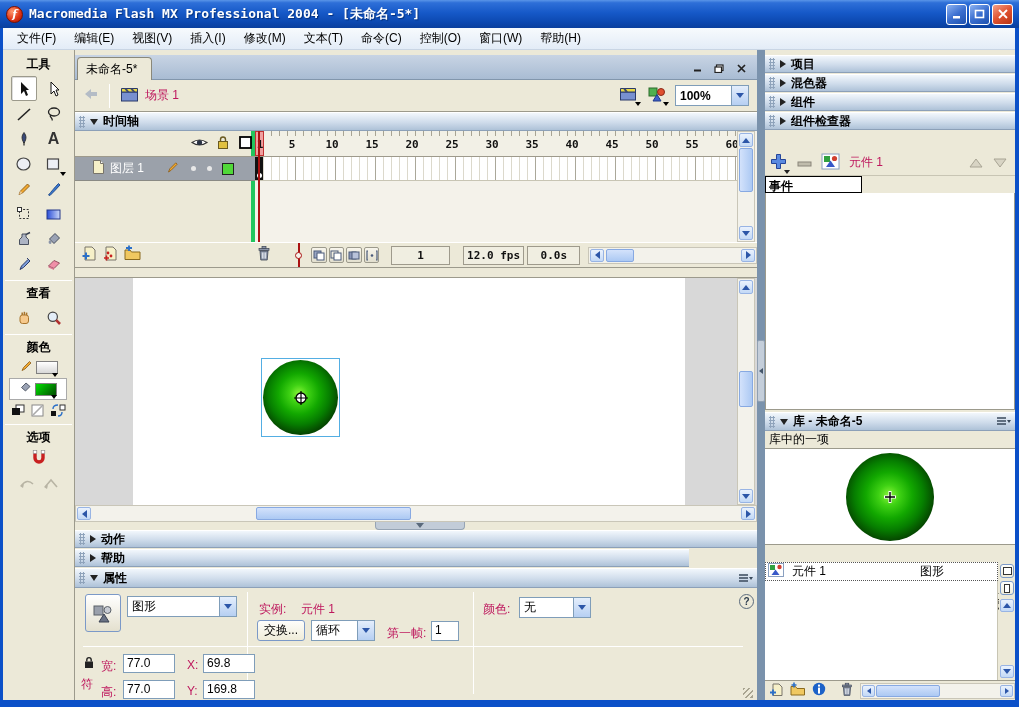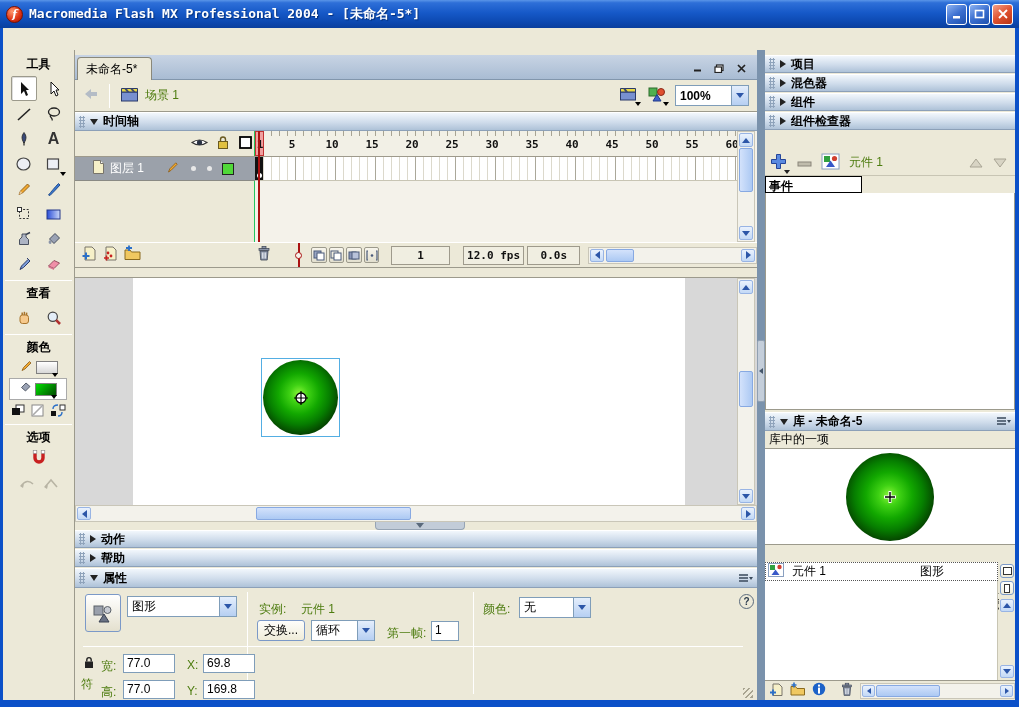--- a/index.html
+++ b/index.html
@@ -38,21 +38,21 @@
   .tab-ctl{position:absolute;top:6px;width:16px;height:14px;display:flex;align-items:center;justify-content:center;}
   .scenebar{left:75px;top:80px;width:682px;height:32px;background:#ECE9D8;border-bottom:1px solid #9C9A8C;display:flex;align-items:center;}
   .combo{background:#FFF;border:1px solid #7F9DB9;height:21px;display:flex;align-items:center;padding-left:4px;}
   .combo .ddbtn{margin-left:auto;width:17px;height:100%;background:linear-gradient(180deg,#E4EEFC,#B6CFF2);border-left:1px solid #7F9DB9;display:flex;align-items:center;justify-content:center;}
   .ddarrow{width:0;height:0;border-top:5px solid #2C56A8;border-left:4px solid transparent;border-right:4px solid transparent;}
   .btn{background:linear-gradient(180deg,#FEFEFB,#EFECD9);border:1px solid #7B99C8;border-radius:3px;display:flex;align-items:center;justify-content:center;color:#000;}
   .inp{background:#FFF;border:1px solid #7F9DB9;padding:1px 3px;color:#000;}
   
   .tl-hdr{left:75px;top:112px;width:682px;height:19px;}
   .tl-body{left:75px;top:131px;width:682px;height:111px;background:#F4F2EA;}
-  .layers-col{left:0;top:0;width:180px;height:111px;background:#ECE9D8;border-right:1px solid #22c55e;}
+  .layers-col{left:0;top:0;width:180px;height:111px;background:#ECE9D8;border-right:4px solid #22c55e;}
   .lc-ctl{left:0;top:0;width:180px;height:26px;border-bottom:1px solid #9E9A8C;}
   .layer-row{left:0;top:26px;width:180px;height:24px;background:#9BA1AA;border-bottom:1px solid #8A8A84;display:flex;align-items:center;color:#FFF;}
   .frames{left:180px;top:0;width:482px;height:111px;}
   .ruler{left:0;top:0;width:482px;height:26px;background:#F2F0E6;border-bottom:1px solid #9E9A8C;background-image:linear-gradient(90deg,#A8A494 1px,transparent 1px);background-size:8px 5px;background-repeat:repeat-x;}
   .rnum{position:absolute;top:7px;width:18px;text-align:center;font-family:"DejaVu Sans Mono",monospace;font-weight:bold;font-size:11px;color:#111;}
   .frow{left:0;top:26px;width:482px;height:24px;background-color:#FFF;background-image:linear-gradient(90deg,rgba(80,76,60,.35) 1px,transparent 1px),linear-gradient(90deg,#DCD9CC 1px,transparent 1px);background-size:40px 100%,8px 100%;border-bottom:1px solid #C8C5B4;}
   .sb-v{background:#F3F2EB;border:1px solid #C9C6B8;}
   .sb-btn{background:linear-gradient(180deg,#EAF2FD,#C3D9F6);border:1px solid #98B4E4;border-radius:2px;display:flex;align-items:center;justify-content:center;}
   .sb-thumb{background:linear-gradient(90deg,#D3E2FB,#ACC9F3);border:1px solid #87A9E2;border-radius:2px;}
   .sb-thumb.h{background:linear-gradient(180deg,#D3E2FB,#ACC9F3);}
@@ -64,21 +64,21 @@
   .stage{position:absolute;left:58px;top:0;width:552px;height:227px;background:#FFF;}
   .ball-sel{position:absolute;left:128px;top:80px;width:79px;height:79px;border:1px solid #53AEE3;}
   .ball{position:absolute;left:1px;top:1px;width:75px;height:75px;border-radius:50%;background:radial-gradient(circle at 48% 45%,#8CF53C 0%,#3FD214 16%,#12A800 36%,#067E00 54%,#054A00 70%,#022800 84%,#001000 100%);}
   .lib-ball{width:88px;height:88px;border-radius:50%;background:radial-gradient(circle at 49% 48%,#8CF53C 0%,#3FD214 16%,#12A800 36%,#067E00 54%,#054A00 70%,#022800 84%,#001000 100%);position:relative;}
   .hsb{left:75px;top:505px;width:682px;height:17px;background:#F3F2EB;border:1px solid #C9C6B8;}
   .collapse-tab{left:375px;top:522px;width:90px;height:8px;background:#C2CCD8;border:1px solid #96A4B4;border-top:none;border-radius:0 0 4px 4px;display:flex;align-items:center;justify-content:center;}
   
   .props-body{left:75px;top:588px;width:682px;height:112px;background:#ECE9D8;}
   .vline{width:1px;background:#C6C2B0;border-right:1px solid #FFF;}
   .hline{height:1px;background:#C6C2B0;border-bottom:1px solid #FFF;}
-  .lbl{color:#4d7c0f;white-space:nowrap;}
+  .lbl{color:#be185d;white-space:nowrap;}
   
   .rightcol{left:765px;top:50px;width:250px;height:668px;background:#ECE9D8;padding-left:8px;}
   .rp{position:absolute;left:0;width:250px;}
   .thead-cell{border:1px solid #000;background:#FFF;font-weight:bold;padding:1px 3px;height:17px;}
   .lib-colcell{background:linear-gradient(180deg,#F2F0E4,#DEDACA);border:1px solid #9C9A8C;padding:1px 3px;height:17px;color:#000;}
   .white-area{background:#FFF;border:1px solid #9C9A8C;}
   .splitter{left:757px;top:50px;width:8px;height:650px;background:#7A92AC;}
   .split-handle{position:absolute;left:0;top:290px;width:8px;height:62px;background:#C4CEDA;border:1px solid #90A0B2;border-radius:2px;display:flex;align-items:center;justify-content:center;}
 </style>
 </head>
@@ -103,20 +103,32 @@
           </svg>
         </div>
       <div class="cap red">
           <svg width="10" height="10">
             <path d="M1 1 L9 9 M9 1 L1 9" stroke="#fff" stroke-width="1.8"></path>
           </svg>
         </div>
     </div>
   </div>
 
+  <div class="abs menubar">
+    <span class="menu-item">文件(F)</span>
+    <span class="menu-item">编辑(E)</span>
+    <span class="menu-item">视图(V)</span>
+    <span class="menu-item">插入(I)</span>
+    <span class="menu-item">修改(M)</span>
+    <span class="menu-item">文本(T)</span>
+    <span class="menu-item">命令(C)</span>
+    <span class="menu-item">控制(O)</span>
+    <span class="menu-item">窗口(W)</span>
+    <span class="menu-item">帮助(H)</span>
+  </div>
 
   <div class="abs toolbox">
     <div class="tb-title">工具</div>
     <div class="tb-grid">
       <div class="tool sel">
           <svg width="16" height="16">
             <path d="M5 1 L5 13 L8 10 L10 15 L12 14 L10 9 L13 9 Z" fill="#111"></path>
           </svg>
         </div>
       <div class="tool">
@@ -498,21 +510,21 @@
   </div>
   <div class="abs collapse-tab">
       <span style="border-top:5px solid #5A6A7C;border-left:4px solid transparent;border-right:4px solid transparent;"></span>
     </div>
 
   <div class="abs phdr" style="left:75px;top:530px;width:682px;">
     <span class="grip"></span>
     <span class="tri-r"></span>
     <span>动作</span>
   </div>
-  <div class="abs phdr" style="left:75px;top:549px;width:682px;">
+  <div class="abs phdr" style="left:75px;top:549px;width:614px;">
     <span class="grip"></span>
     <span class="tri-r"></span>
     <span>帮助</span>
   </div>
   <div class="abs phdr" style="left:75px;top:568px;width:682px;height:20px;">
     <span class="grip"></span>
     <span class="tri-d"></span>
     <span>属性</span>
     <span class="opt-icon">
         <svg width="15" height="11">

